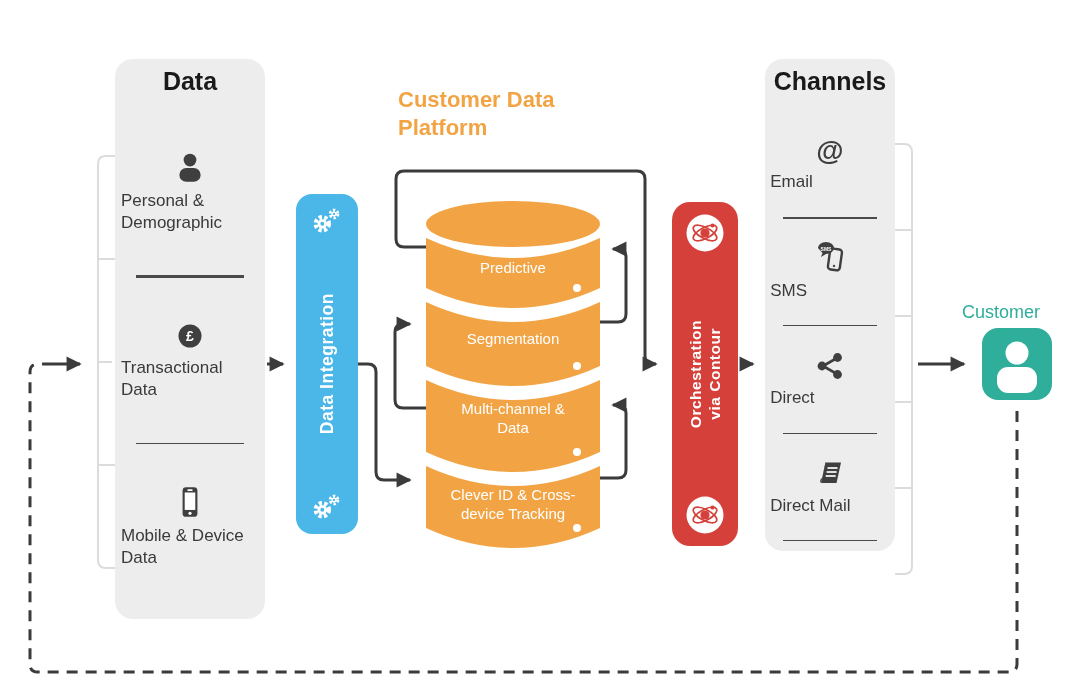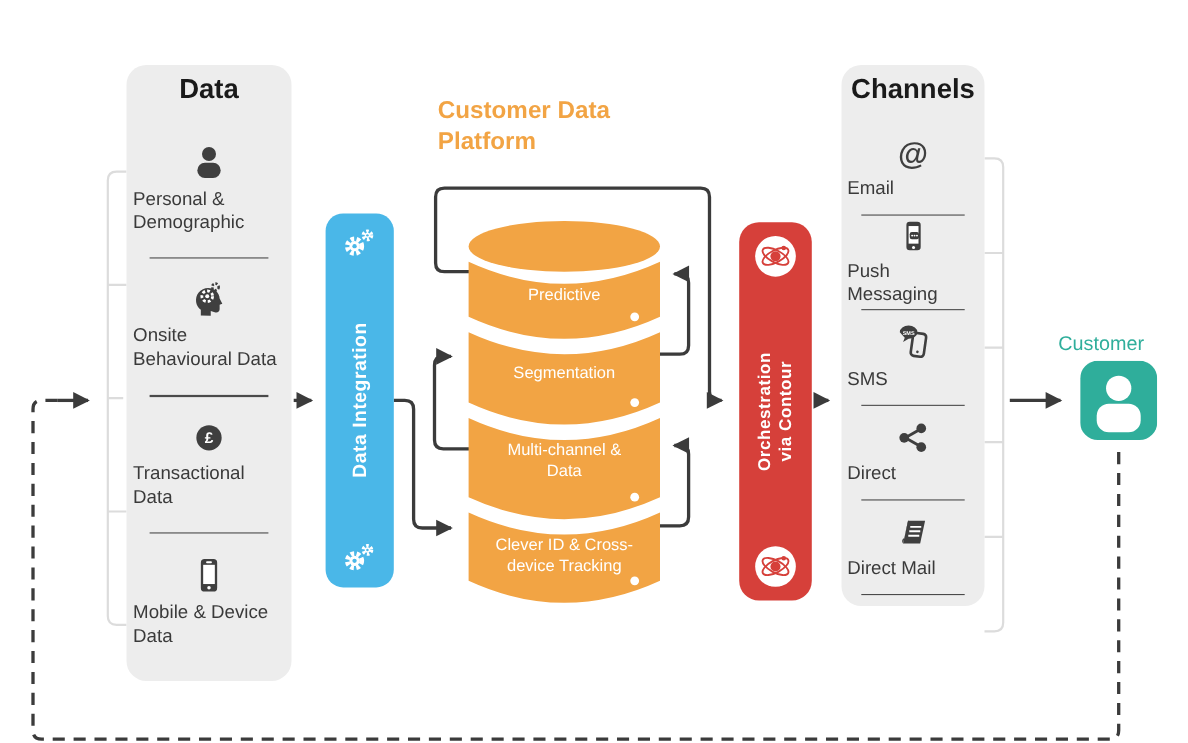--- a/index.html
+++ b/index.html
@@ -78,29 +78,20 @@
     <div class="panel-title">Data</div>
     <div class="panel-body">
       <div class="pitem">
         <svg width="34" height="34" viewBox="0 0 32 32">
           <circle cx="16" cy="8.5" r="6" fill="#3f3f3f"></circle>
             <rect x="6" y="16" width="20" height="13" rx="6.5" fill="#3f3f3f"></rect>
         </svg>
         <div class="pitem-label">Personal &amp; Demographic</div>
       </div>
       <div class="pdivider"></div>
-      <div class="pitem">
-        <svg width="34" height="34" viewBox="0 0 32 32">
-          <path d="M9 30 v-5 C4.5 22 3.5 15 7 10.5 C10.5 6 17 5 21.5 8.5 c2.3 1.8 3.5 4.3 3.6 7 l2.3 4.3 -2.3 1 v3.8 c0 2.2-2 3.2-4.2 2.5 l-3.4-1 v4 z" fill="#3f3f3f"></path>
-          <circle cx="14.5" cy="13.5" r="4.6" fill="none" stroke="#fff" stroke-width="2.4" stroke-dasharray="2.4 1.8"></circle>
-          <circle cx="14.5" cy="13.5" r="1.7" fill="#fff"></circle>
-          <circle cx="21.5" cy="5.5" r="2.8" fill="none" stroke="#3f3f3f" stroke-width="2.2" stroke-dasharray="1.8 1.4"></circle>
-        </svg>
-        <div class="pitem-label">Onsite Behavioural Data</div>
-      </div>
       <div class="pdivider"></div>
       <div class="pdivider"></div>
       <div class="pitem">
         <svg width="32" height="32" viewBox="0 0 32 32">
           <circle cx="16" cy="16" r="11.5" fill="#3f3f3f"></circle>
           <text x="16" y="21" text-anchor="middle" font-size="14" font-weight="bold" fill="#fff">£</text>
         </svg>
         <div class="pitem-label">Transactional Data</div>
       </div>
       <div class="pdivider"></div>
@@ -192,32 +183,20 @@
   <div class="panel channels-panel">
     <div class="panel-title">Channels</div>
     <div class="panel-body">
       <div class="pitem">
         <svg width="34" height="32" viewBox="0 0 32 32">
           <text x="16" y="26" text-anchor="middle" font-size="28" font-weight="bold" fill="#3f3f3f">@</text>
         </svg>
         <div class="pitem-label">Email</div>
       </div>
       <div class="pdivider"></div>
-      <div class="pitem">
-        <svg width="32" height="32" viewBox="0 0 32 32">
-          <rect x="10" y="2.5" width="13" height="26" rx="3" fill="#3f3f3f"></rect>
-          <rect x="12" y="6.5" width="9" height="16" fill="#fff"></rect>
-          <rect x="13" y="12" width="8.5" height="6.5" rx="2" fill="#3f3f3f"></rect>
-          <circle cx="15.2" cy="15.2" r=".9" fill="#fff"></circle>
-            <circle cx="17.4" cy="15.2" r=".9" fill="#fff"></circle>
-            <circle cx="19.6" cy="15.2" r=".9" fill="#fff"></circle>
-          <circle cx="16.5" cy="26" r="1.4" fill="#fff"></circle>
-        </svg>
-        <div class="pitem-label">Push Messaging</div>
-      </div>
       <div class="pdivider"></div>
       <div class="pitem">
         <svg width="34" height="34" viewBox="0 0 34 34">
           <g transform="rotate(8 22 18)">
             <rect x="16" y="8" width="12" height="21" rx="3" fill="none" stroke="#3f3f3f" stroke-width="2.4"></rect>
             <circle cx="22" cy="25" r="1.2" fill="#3f3f3f"></circle>
           </g>
           <path d="M4 9 a8 6 0 1 1 8 6 l-5 3 1.5-4 z" fill="#3f3f3f" transform="translate(1 -2)"></path>
           <text x="13" y="9.5" text-anchor="middle" font-size="5" font-weight="bold" fill="#fff">SMS</text>
         </svg>

